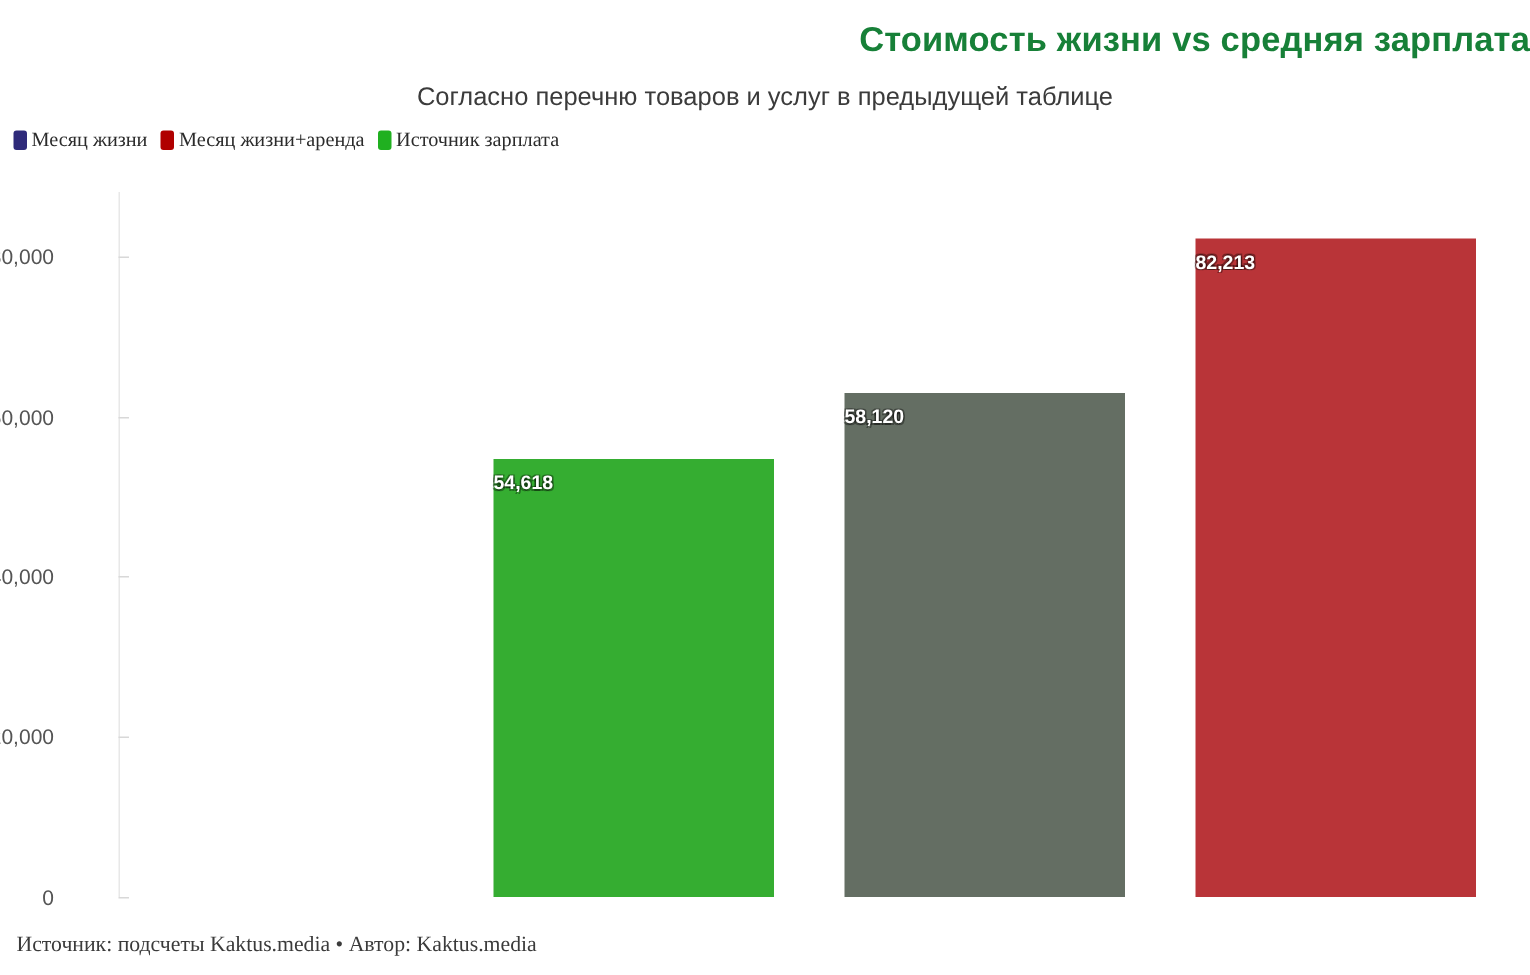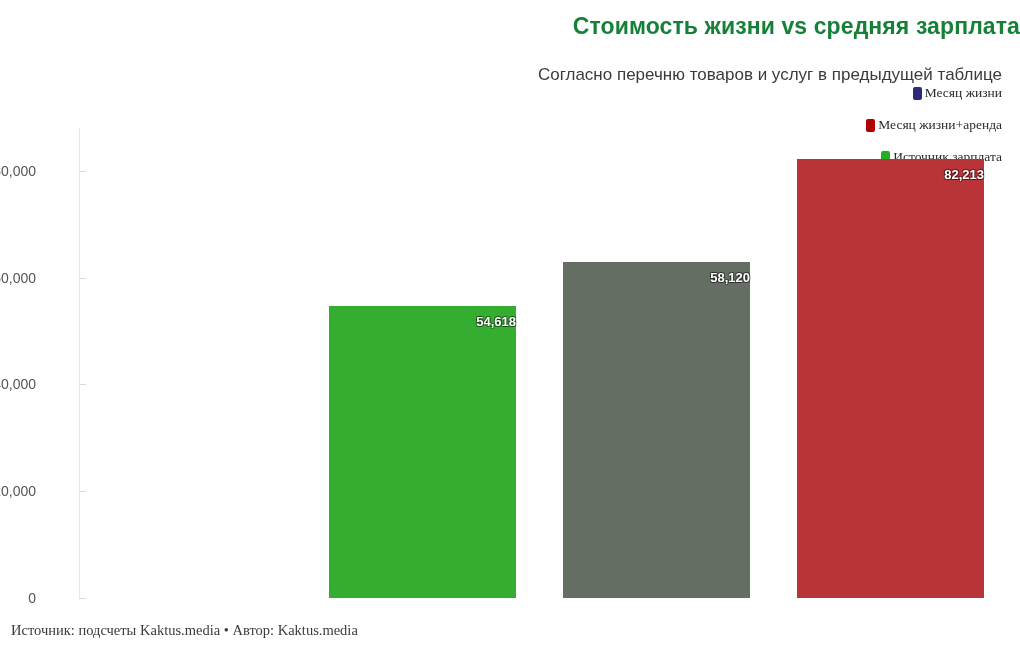--- a/index.html
+++ b/index.html
@@ -22,41 +22,41 @@
     font-family: "Liberation Sans", sans-serif;
     font-weight: bold;
     font-size: 23px;
     color: #178038;
     letter-spacing: 0.1px;
     margin: 0;
     padding-top: 12px;
     line-height: 28px;
   }
   #chart-subtitle {
-    text-align: right;
+    text-align: center;
     font-family: "Liberation Sans", sans-serif;
     font-weight: normal;
     font-size: 17px;
     color: #3b3b3b;
-    margin: 18px;
+    margin: 8px;
     padding-top: 6px;
     line-height: 22px;
   }
 
   
   #legend {
     position: absolute;
     top: 86px;
     left: 9px;
     right: 9px;
     height: 20px;
     display: flex;
-    flex-direction: column;
-    align-items: flex-end;
-    gap: 18px;
+    flex-direction: row;
+    align-items: flex-start;
+    gap: 0px;
   }
   .legend-item {
     display: flex;
     flex-direction: row;
     align-items: center;
     margin-right: 9px;
   }
   .legend-swatch {
     width: 9px;
     height: 13px;
@@ -123,21 +123,21 @@
   }
   .bar {
     position: absolute;
     bottom: 12px;
   }
   .bar-value {
     position: absolute;
     left: 0;
     right: 0;
     top: 8px;
-    text-align: right;
+    text-align: left;
     font-family: "Liberation Sans", sans-serif;
     font-weight: bold;
     font-size: 13px;
     color: #ffffff;
     text-shadow:
       -1px -1px 0 rgba(0,0,0,.35),
        1px -1px 0 rgba(0,0,0,.35),
       -1px  1px 0 rgba(0,0,0,.35),
        1px  1px 0 rgba(0,0,0,.35);
     line-height: 16px;

